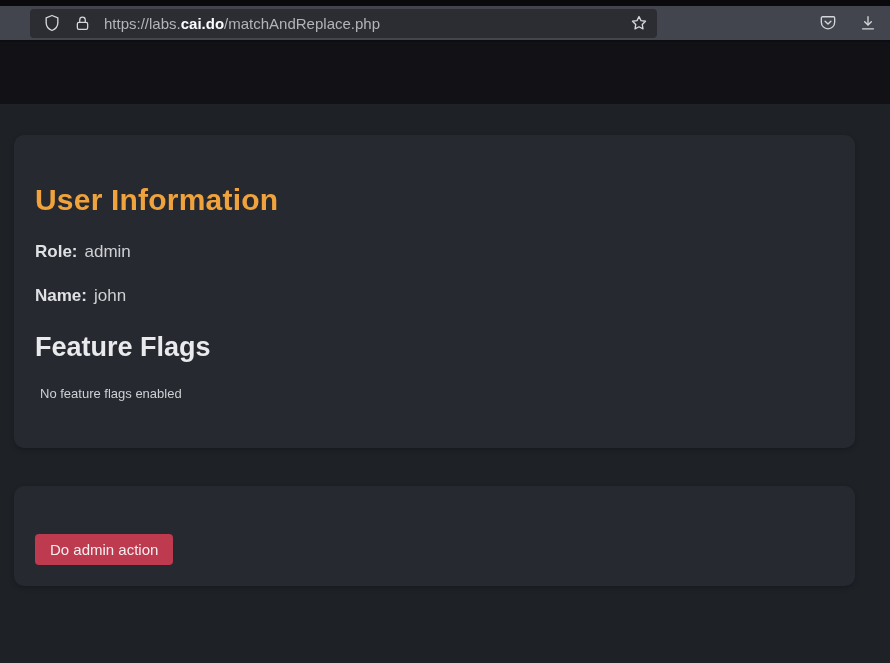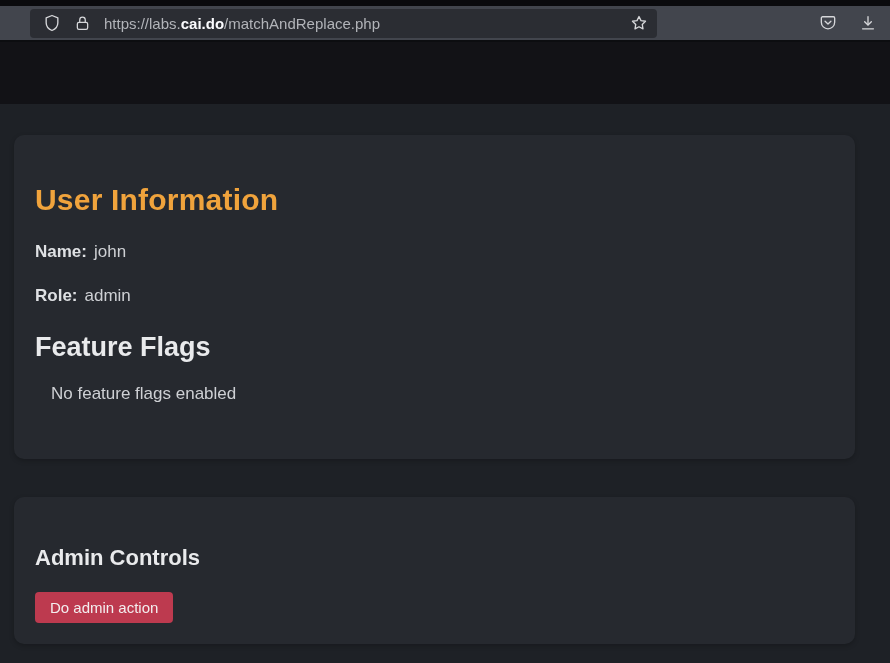--- a/index.html
+++ b/index.html
@@ -60,21 +60,21 @@
   .card h1{
     margin:0 0 26px;font-size:30px;line-height:34px;
     color:var(--accent-orange);font-weight:700;letter-spacing:.2px;
   }
   .field{margin:0 0 26px;font-size:17px;line-height:18px;color:var(--text);}
   .field strong{color:var(--text-strong);font-weight:700;margin-right:7px;}
   .section-h{
     margin:30px 0 26px;font-size:27px;line-height:24px;
     color:var(--heading-light);font-weight:700;
   }
-  .empty-text{margin:16px;font-size:17px;line-height:18px;color:var(--text);}
+  .empty-text{margin:5px;font-size:13px;line-height:18px;color:var(--text);}
   .card.admin{margin-top:38px;padding:48px 20px 21px 21px;}
   .card.admin .section-h{margin:0 0 21px;font-size:22px;line-height:26px;}
   .btn-danger{
     display:inline-block;height:31px;padding:0 15px;
     background:var(--button-red);color:#f3eeef;
     border:none;border-radius:4px;font-size:15px;
     font-family:"Liberation Sans", sans-serif;cursor:pointer;
   }
   svg{display:block;}
 </style>
@@ -120,25 +120,24 @@
       </span>
     </div>
   </div>
 
   <div class="band"></div>
 
   <div class="page">
 
     <section class="card">
       <h1>User Information</h1>
+      <p class="field"><strong>Role:</strong><span>admin</span></p>
       <p class="field"><strong>Name:</strong><span>john</span></p>
-      <p class="field"><strong>Role:</strong><span>admin</span></p>
       <h2 class="section-h">Feature Flags</h2>
       <p class="empty-text">No feature flags enabled</p>
     </section>
 
     <section class="card admin">
-      <h2 class="section-h">Admin Controls</h2>
       <button class="btn-danger">Do admin action</button>
     </section>
 
   </div>
 </div>
 
 </body></html>

